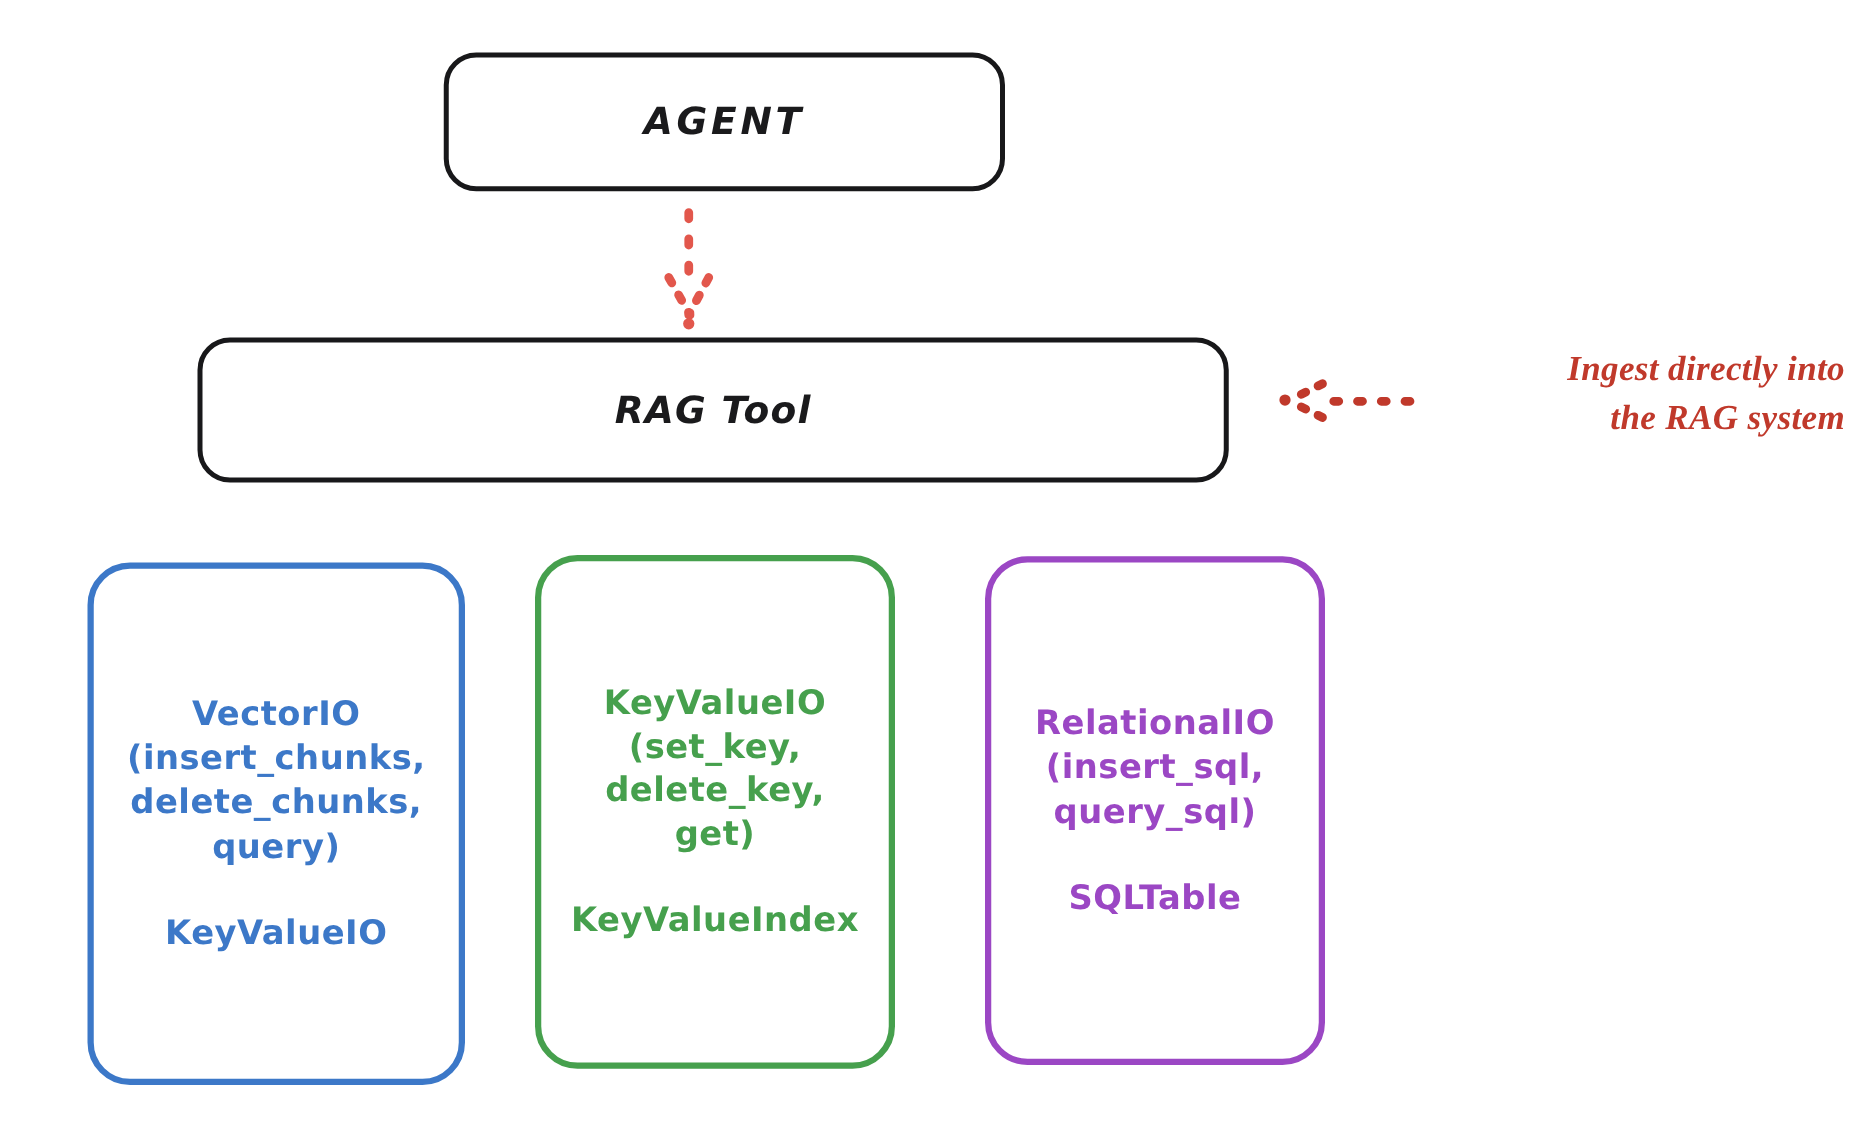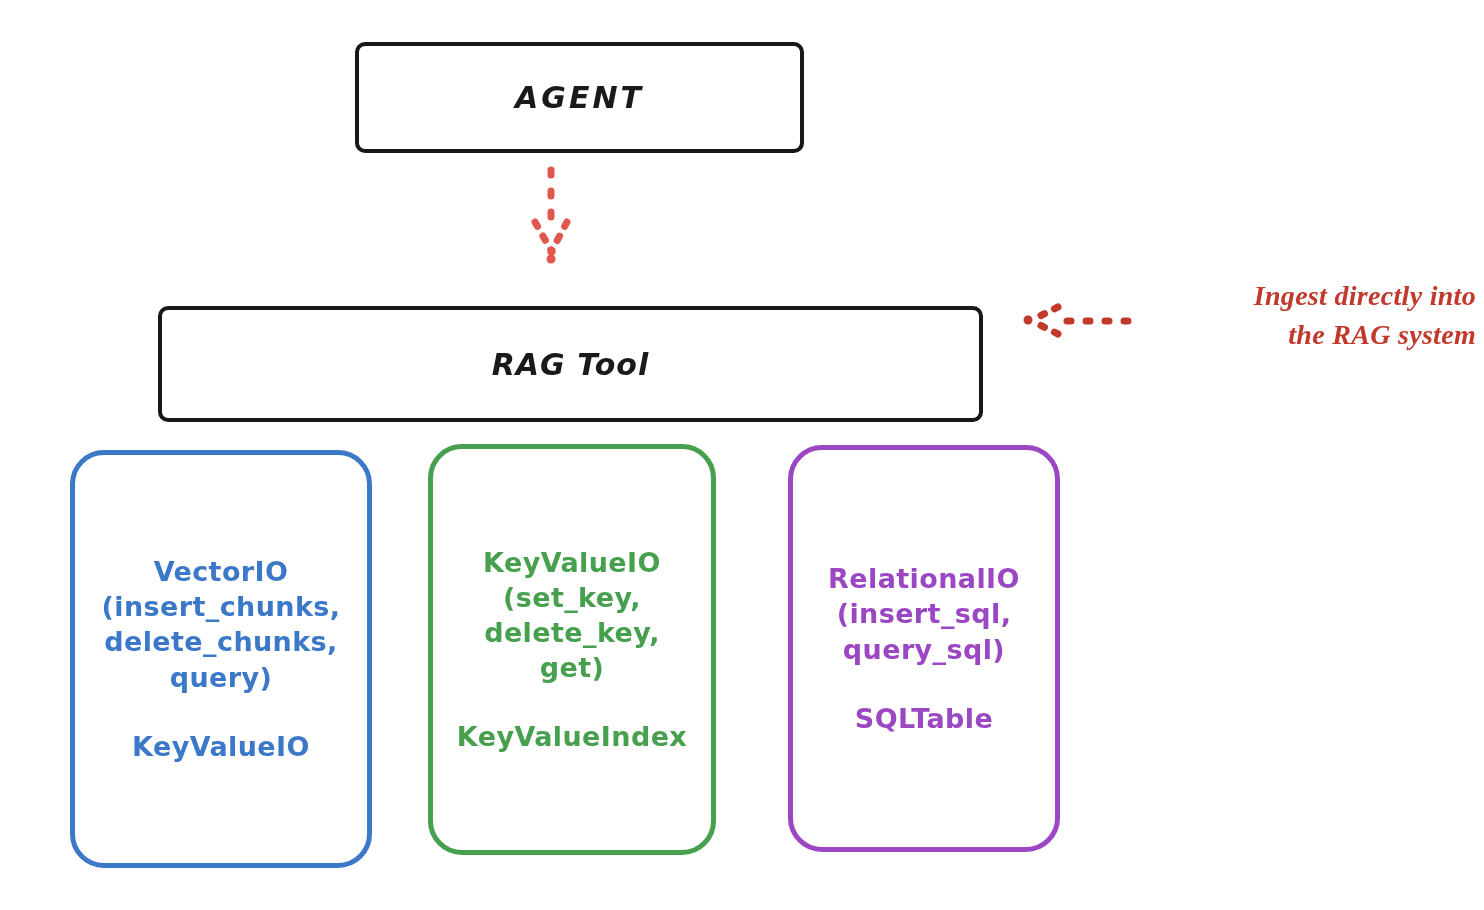--- a/index.html
+++ b/index.html
@@ -30,21 +30,21 @@
     flex-direction: column;
     align-items: center;
     justify-content: center;
     text-align: center;
     background: #ffffff;
   }
 
   
   .box-black {
     border: 4px solid #18181a;
-    border-radius: 10px;
+    border-radius: 26px;
   }
   .box-black .node-label {
     font-family: "DejaVu Sans", sans-serif;
     font-style: italic;
     font-weight: 600;
     color: #1a1a1c;
     letter-spacing: 1.5px;
   }
 
   #agent-box {
@@ -56,21 +56,20 @@
   #agent-box .node-label {
     font-size: 30px;
     letter-spacing: 3px;
   }
 
   #ragtool-box {
     left: 158px;
     top: 270px;
     width: 825px;
     height: 116px;
-    margin-top: 36px;
   }
   #ragtool-box .node-label {
     font-size: 30px;
     font-style: italic;
     letter-spacing: 1px;
   }
 
   
   .box-color {
     border-width: 5px;

